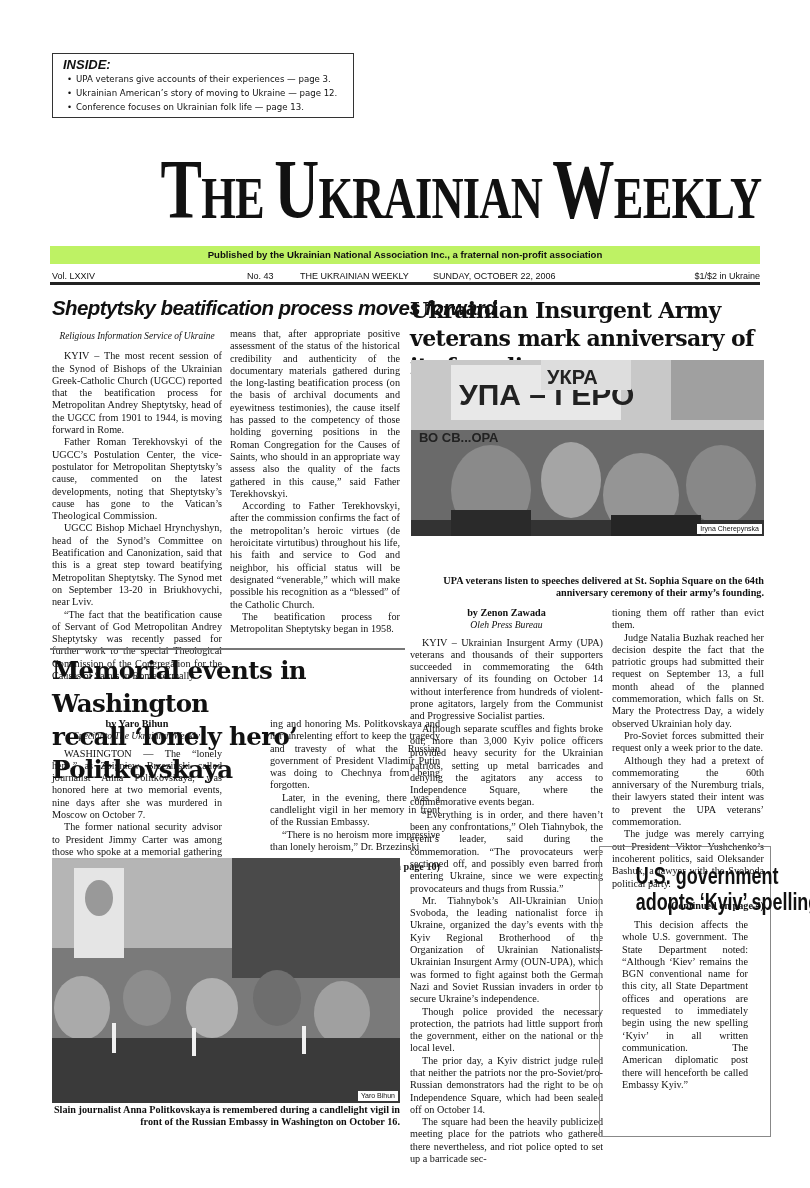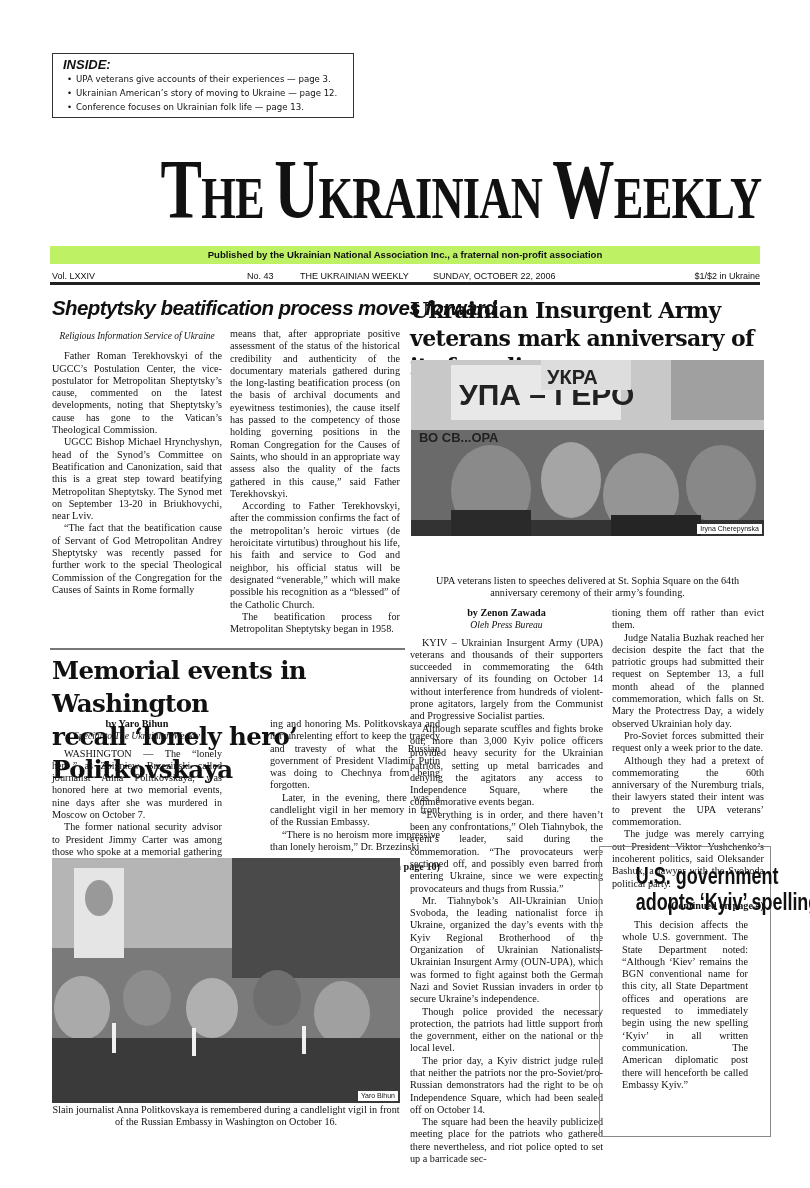--- a/index.html
+++ b/index.html
@@ -33,21 +33,21 @@
   .contd { font-weight: bold; text-align: right; font-size: 10.2px; }
 
   .hl-sans { font-family: "Liberation Sans", sans-serif; font-weight: bold; font-style: italic; font-size: 20.5px; letter-spacing: -0.6px; white-space: nowrap; }
   .hl-serif-big { font-family: "DejaVu Serif", serif; font-weight: bold; font-size: 22px; line-height: 28px; letter-spacing: -0.6px; }
   .hl-serif-mem { font-family: "DejaVu Serif", serif; font-weight: bold; font-size: 24.5px; line-height: 33px; letter-spacing: -0.6px; }
 
   .rule { background: #777; height: 2px; }
 
   .photo { overflow: hidden; background: #555; }
   .credit { position: absolute; right: 2px; bottom: 2px; background: #fff; font-family: "Liberation Sans", sans-serif; font-size: 7px; padding: 0 3px; line-height: 10px; }
-  .caption { font-weight: normal; text-align: center; font-size: 10.2px; line-height: 12.3px; }
+  .caption { font-weight: bold; text-align: right; font-size: 10.2px; line-height: 12.3px; }
 
   .kyiv-box { left: 599px; top: 846px; width: 172px; height: 291px; border: 1.5px solid #888; padding: 6px 22px; }
   .kyiv-hl { font-family: "Liberation Sans", sans-serif; font-weight: bold; font-size: 23px; line-height: 26px; text-align: center; transform: scaleX(0.78); transform-origin: center; white-space: nowrap; margin: 10px 0 4px; }
 </style>
 </head>
 <body>
 
 <div class="abs inside">
   <div class="inside-title">INSIDE:</div>
   <ul>
@@ -70,20 +70,21 @@
   <span style="left:197px">No. 43</span>
   <span style="left:250px">THE UKRAINIAN WEEKLY</span>
   <span style="left:383px">SUNDAY, OCTOBER 22, 2006</span>
   <span style="right:0">$1/$2 in Ukraine</span>
 </div>
 
 <div class="abs hl-sans" style="left:52px; top:296px;">Sheptytsky beatification process moves forward</div>
 
 <div class="abs col" style="left:52px; top:326px; width:170px;">
   <div class="source">Religious Information Service of Ukraine</div>
+  <p>KYIV – The most recent session of the Synod of Bishops of the Ukrainian Greek-Catholic Church (UGCC) reported that the beatification process for Metropolitan Andrey Sheptytsky, head of the UGCC from 1901 to 1944, is moving forward in Rome.</p>
   <p>Father Roman Terekhovskyi of the UGCC’s Postulation Center, the vice-postulator for Metropolitan Sheptytsky’s cause, commented on the latest developments, noting that Sheptytsky’s cause has gone to the Vatican’s Theological Commission.</p>
   <p>UGCC Bishop Michael Hrynchyshyn, head of the Synod’s Committee on Beatification and Canonization, said that this is a great step toward beatifying Metropolitan Sheptytsky. The Synod met on September 13-20 in Briukhovychi, near Lviv.</p>
   <p>“The fact that the beatification cause of Servant of God Metropolitan Andrey Sheptytsky was recently passed for further work to the special Theological Commission of the Congregation for the Causes of Saints in Rome formally</p>
 </div>
 <div class="abs col" style="left:230px; top:328px; width:170px;">
   <p style="text-indent:0">means that, after appropriate positive assessment of the status of the historical credibility and authenticity of the documentary materials gathered during the long-lasting beatification process (on the basis of archival documents and eyewitness testimonies), the cause itself has passed to the competency of those holding governing positions in the Roman Congregation for the Causes of Saints, who should in an appropriate way assess also the quality of the facts gathered in this cause,” said Father Terekhovskyi.</p>
   <p>According to Father Terekhovskyi, after the commission confirms the fact of the metropolitan’s heroic virtues (de heroicitate virtutibus) throughout his life, his faith and service to God and neighbor, his official status will be designated “venerable,” which will make possible his recognition as a “blessed” of the Catholic Church.</p>
   <p>The beatification process for Metropolitan Sheptytsky began in 1958.</p>
 </div>
 

